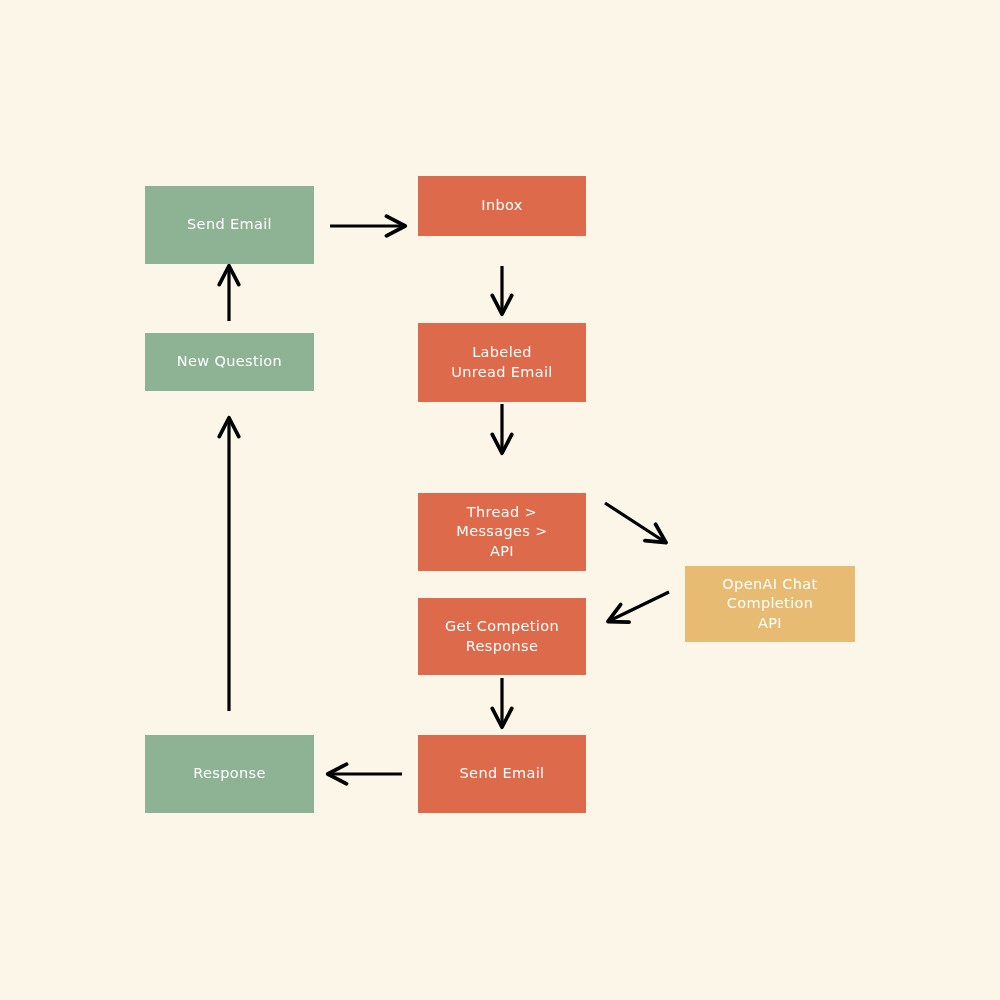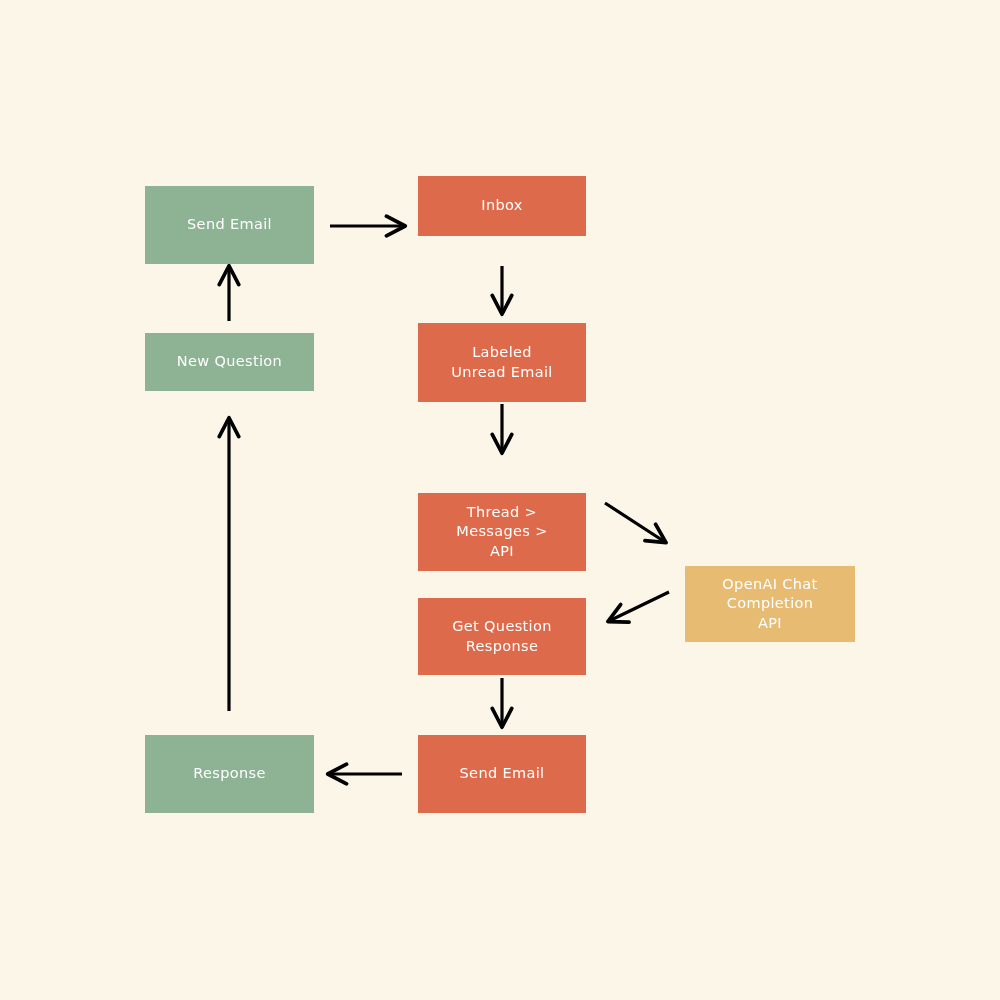--- a/index.html
+++ b/index.html
@@ -76,19 +76,19 @@
       <div class="node node-red" style="left: 418px; top: 176px; width: 168px; height: 60px;">Inbox</div>
       <div class="node node-green" style="left: 145px; top: 333px; width: 169px; height: 58px;">New Question</div>
       <div class="node node-red" style="left: 418px; top: 323px; width: 168px; height: 79px;">Labeled
 Unread Email</div>
       <div class="node node-red" style="left: 418px; top: 461px; width: 168px; height: 78px; margin-top: 32px;">Thread &gt;
 Messages &gt;
 API</div>
       <div class="node node-amber" style="left: 685px; top: 530px; width: 170px; height: 76px; margin-top: 36px;">OpenAI Chat
 Completion
 API</div>
-      <div class="node node-red" style="left: 418px; top: 598px; width: 168px; height: 77px;">Get Question
+      <div class="node node-red" style="left: 418px; top: 598px; width: 168px; height: 77px;">Get Competion
 Response</div>
       <div class="node node-green" style="left: 145px; top: 735px; width: 169px; height: 78px;">Response</div>
       <div class="node node-red" style="left: 418px; top: 735px; width: 168px; height: 78px;">Send Email</div>
     </div>
 
 </div>
 
 </body></html>

